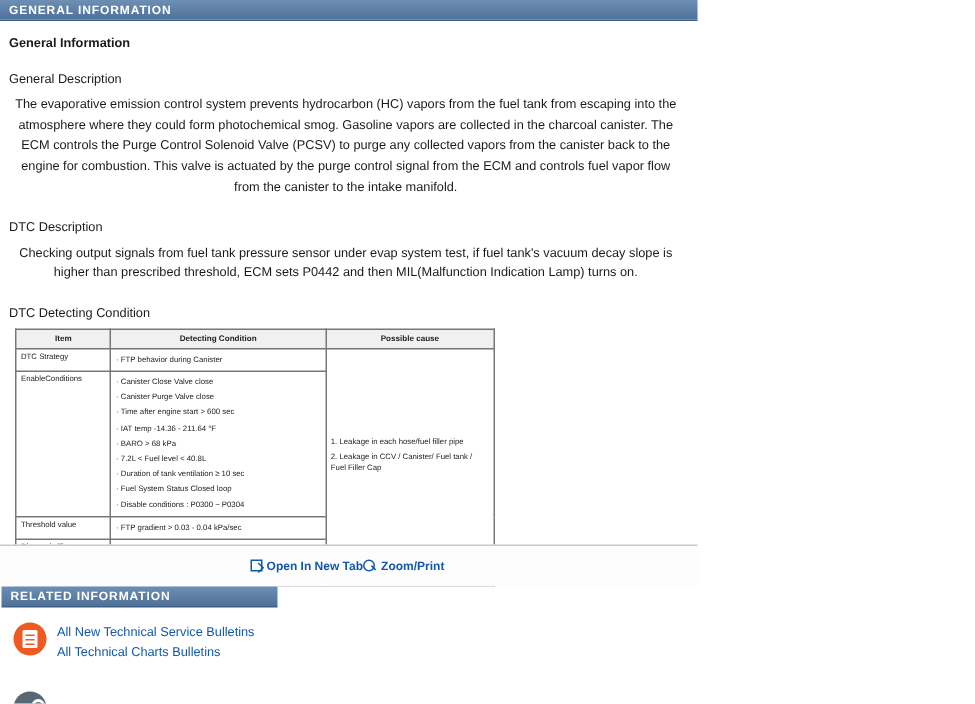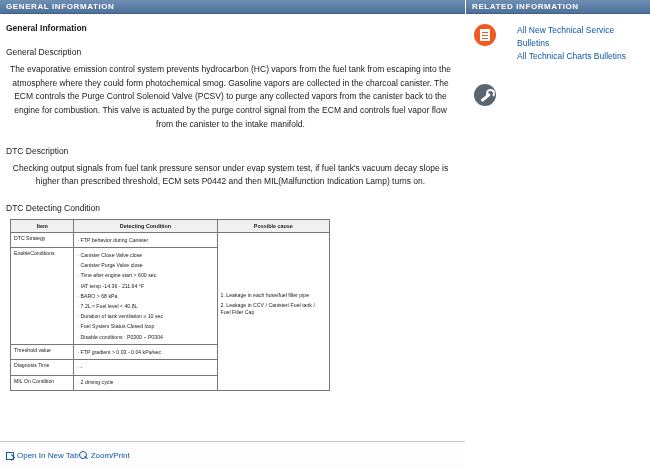--- a/index.html
+++ b/index.html
@@ -8,20 +8,21 @@
     width: 650px; height: 469px;
     background: #ffffff;
     font-family: "Liberation Sans", sans-serif;
     color: #1a1a1a;
     overflow: hidden;
   }
   .page {
     position: relative;
     width: 650px; height: 469px;
     display: flex;
+    flex-direction: column;
   }
 
   
   .left {
     width: 465px;
     height: 469px;
     position: relative;
     background: #fff;
   }
   .section-bar {
@@ -99,23 +100,24 @@
 
   
   .left-footer {
     position: absolute;
     left: 0; right: 0; bottom: 0;
     height: 28px;
     border-top: 1px solid #c9c9c9;
     background: #fdfdfd;
     display: flex;
     align-items: center;
-    justify-content: flex-start;
+    justify-content: center;
     padding: 0 8px 0 6px;
     font-size: 8px;
+    font-weight: bold;
   }
   .link {
     color: #1159a6;
     text-decoration: none;
     cursor: pointer;
   }
   .footer-left, .footer-right {
     display: flex;
     align-items: center;
     gap: 3px;
@@ -236,21 +238,20 @@
     margin-bottom: 3px;
     line-height: 1.4;
   }
   .rel-link {
     display: block;
     font-size: 8.5px;
     line-height: 1.55;
     color: #1159a6;
     text-decoration: none;
     cursor: pointer;
-    margin-left: 14px;
   }
   .group-gap { height: 10px; }
 </style>
 </head>
 <body>
 
 <div class="page">
 
   <div class="left">
 

